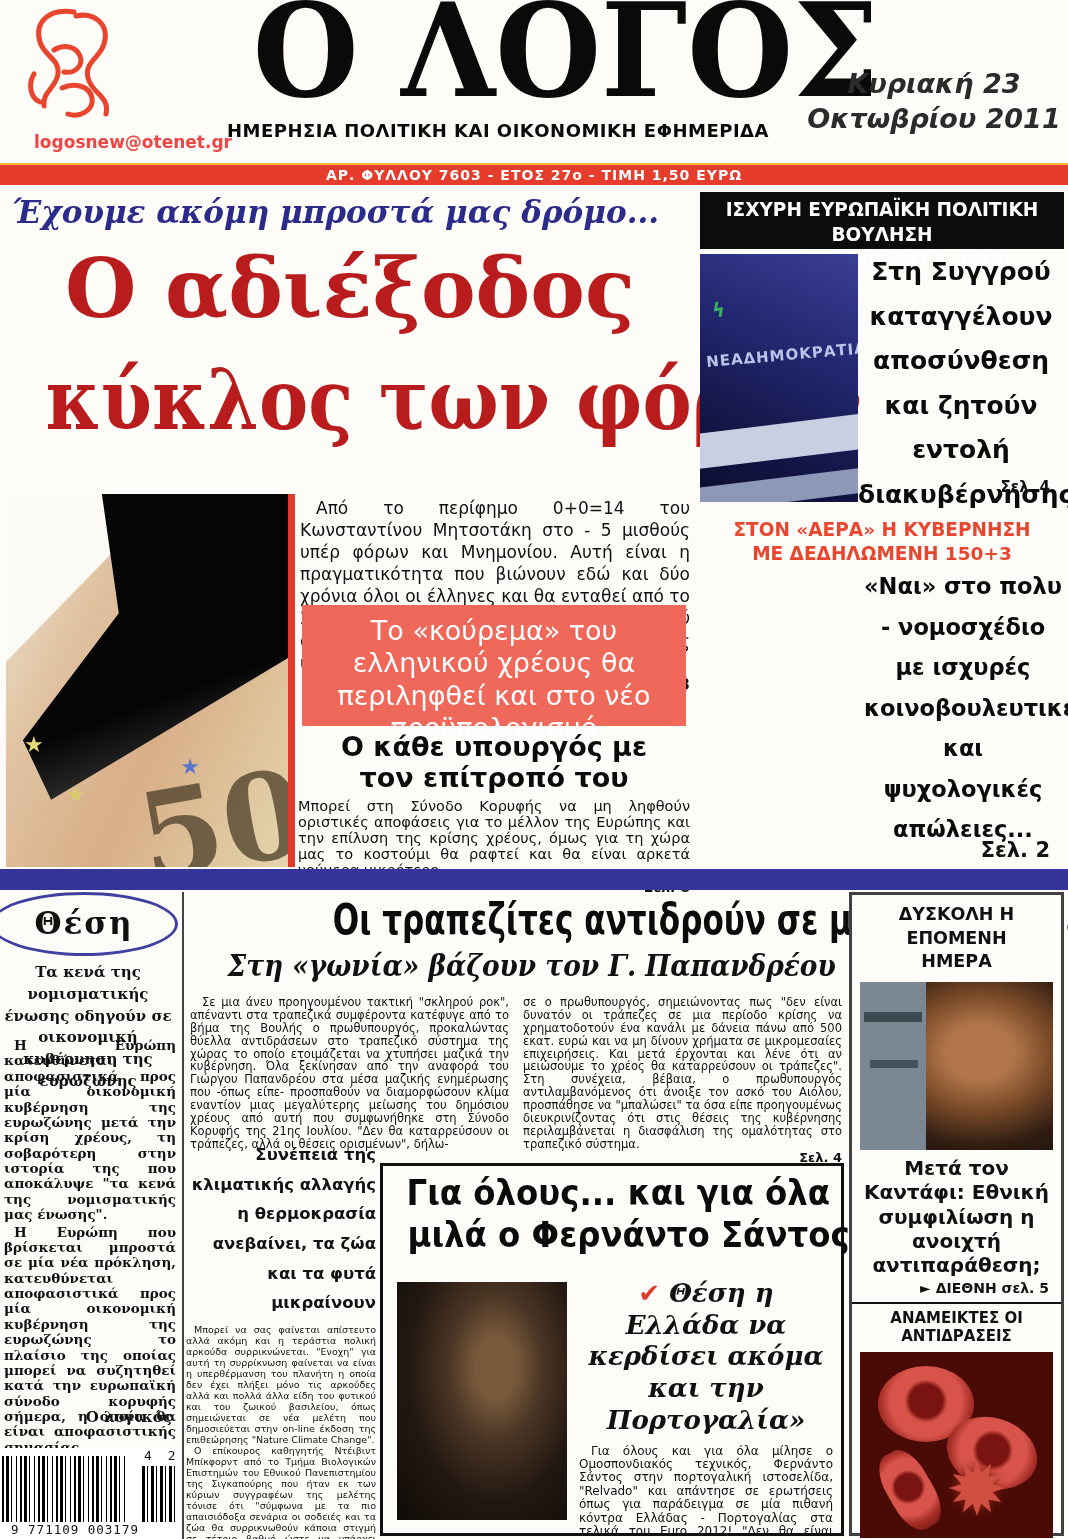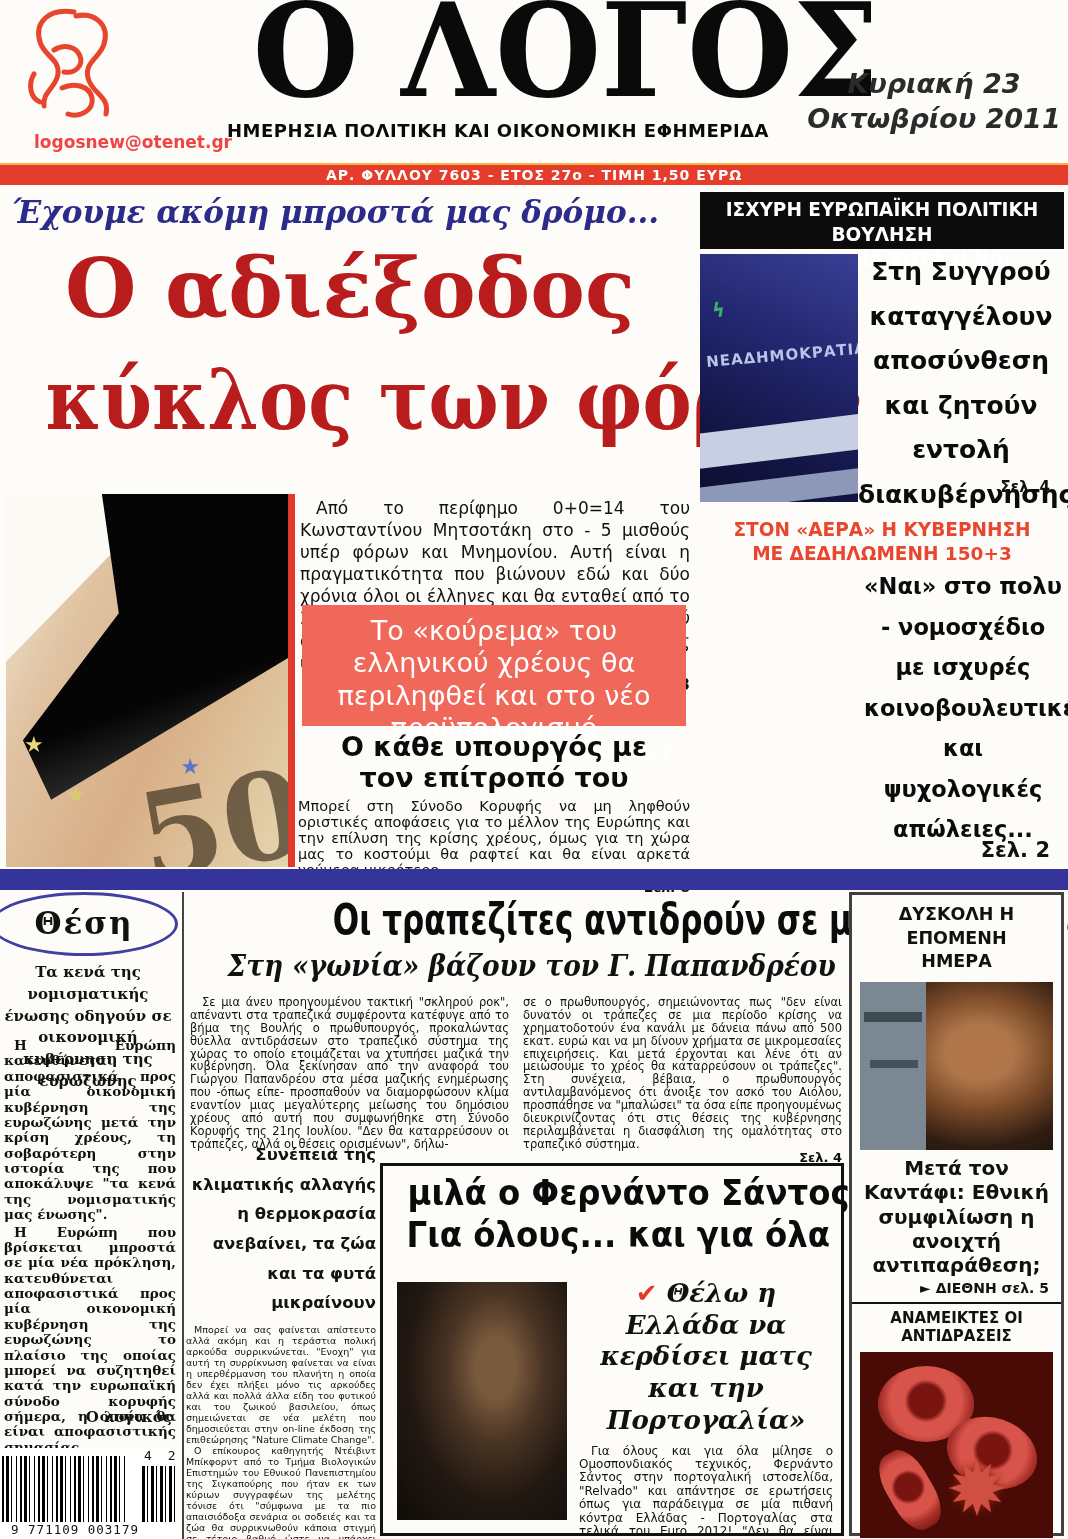--- a/index.html
+++ b/index.html
@@ -258,28 +258,28 @@
     <div class="h">Συνέπεια της κλιματικής αλλαγής η θερμοκρασία ανεβαίνει, τα ζώα και τα φυτά μικραίνουν</div>
     <div class="b just">
       <p>Μπορεί να σας φαίνεται απίστευτο αλλά ακόμη και η τεράστια πολική αρκούδα συρρικνώνεται. "Ενοχη" για αυτή τη συρρίκνωση φαίνεται να είναι η υπερθέρμανση του πλανήτη η οποία δεν έχει πλήξει μόνο τις αρκούδες αλλά και πολλά άλλα είδη του φυτικού και του ζωικού βασιλείου, όπως σημειώνεται σε νέα μελέτη που δημοσιεύεται στην on-line έκδοση της επιθεώρησης "Nature Climate Change".</p>
       <p>Ο επίκουρος καθηγητής Ντέιβιντ Μπίκφορντ από το Τμήμα Βιολογικών Επιστημών του Εθνικού Πανεπιστημίου της Σιγκαπούρης που ήταν εκ των κύριων συγγραφέων της μελέτης τόνισε ότι "σύμφωνα με τα πιο απαισιόδοξα σενάρια οι σοδειές και τα ζώα θα συρρικνωθούν κάποια στιγμή σε τέτοιο βαθμό ώστε να υπάρχει άμεση επίδραση για την ασφάλεια των τροφίμων".</p>
     </div>
 
   </div>
 
   <div class="abs santos">
     <div class="h">
+      <div><span class="fit">Για όλους... και για όλα</span></div>
       <div><span class="fit">μιλά ο Φερνάντο Σάντος</span></div>
-      <div><span class="fit">Για όλους... και για όλα</span></div>
     </div>
     <div class="santos-photo"></div>
     <div class="santos-right">
       <div class="q">
         <span class="check">✔</span>
-        <span>Θέλω η Ελλάδα να κερδίσει ματς και την Πορτογαλία»</span>
+        <span>Θέση η Ελλάδα να κερδίσει ακόμα και την Πορτογαλία»</span>
       </div>
       <div class="b just">
         <p>Για όλους και για όλα μίλησε ο Ομοσπονδιακός τεχνικός, Φερνάντο Σάντος στην πορτογαλική ιστοσελίδα, "Relvado" και απάντησε σε ερωτήσεις όπως για παράδειγμα σε μία πιθανή κόντρα Ελλάδας - Πορτογαλίας στα τελικά του Euro 2012! "Δεν θα είναι παράξενο ματς για μένα, γιατί να είναι; Είμαι προπονητής της Ελλάδας και θέλω η ομάδα μου να κερδίσει, τίποτα περισσότερο τίποτα λιγότερο", ήταν η απάντηση του Σάντος στην "καυτή" ερώτηση.</p>
       </div>
 
     </div>
   </div>
 
   <div class="abs sidebar">
     <div class="sb-kick">

